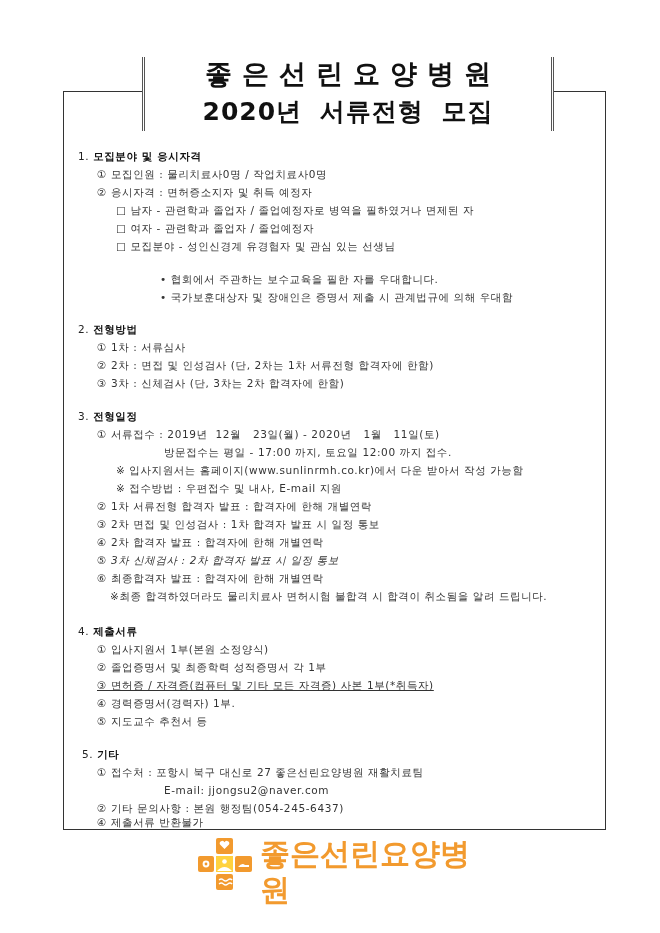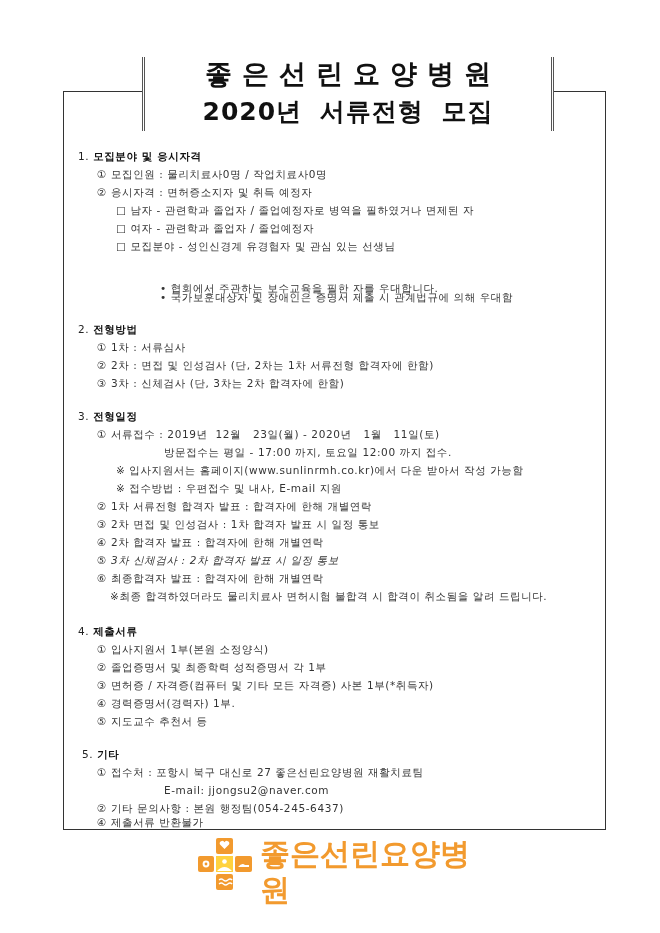--- a/index.html
+++ b/index.html
@@ -28,21 +28,21 @@
 </div>
 
 <div class="content">
 
   <div class="line heading" style="left:78px; top:149px;"><span>1.</span> <b>모집분야 및 응시자격</b></div>
   <div class="line" style="left:97px; top:167px;">① 모집인원 : 물리치료사0명 / 작업치료사0명</div>
   <div class="line" style="left:97px; top:185px;">② 응시자격 : 면허증소지자 및 취득 예정자</div>
   <div class="line" style="left:116px; top:203px;">□ 남자 - 관련학과 졸업자 / 졸업예정자로 병역을 필하였거나 면제된 자</div>
   <div class="line" style="left:116px; top:221px;">□ 여자 - 관련학과 졸업자 / 졸업예정자</div>
   <div class="line" style="left:116px; top:239px;">□ 모집분야 - 성인신경계 유경험자 및 관심 있는 선생님</div>
-  <div class="line" style="left:160px; top:281px;text-align:right;">• 협회에서 주관하는 보수교육을 필한 자를 우대합니다.</div>
+  <div class="line" style="left:160px; top:272px;text-align:right;">• 협회에서 주관하는 보수교육을 필한 자를 우대합니다.</div>
   <div class="line" style="left:160px; top:290px;">• 국가보훈대상자 및 장애인은 증명서 제출 시 관계법규에 의해 우대함</div>
 
   <div class="line heading" style="left:78px; top:322px;"><span>2.</span> <b>전형방법</b></div>
   <div class="line" style="left:97px; top:340px;">① 1차 : 서류심사</div>
   <div class="line" style="left:97px; top:358px;">② 2차 : 면접 및 인성검사 (단, 2차는 1차 서류전형 합격자에 한함)</div>
   <div class="line" style="left:97px; top:376px;">③ 3차 : 신체검사 (단, 3차는 2차 합격자에 한함)</div>
 
   <div class="line heading" style="left:78px; top:409px;"><span>3.</span> <b>전형일정</b></div>
   <div class="line" style="left:97px; top:427px; white-space:pre;">① 서류접수 : 2019년  12월   23일(월) - 2020년   1월   11일(토)</div>
   <div class="line" style="left:164px; top:445px;">방문접수는 평일 - 17:00 까지, 토요일 12:00 까지 접수.</div>
@@ -51,21 +51,21 @@
   <div class="line" style="left:97px; top:499px;">② 1차 서류전형 합격자 발표 : 합격자에 한해 개별연락</div>
   <div class="line" style="left:97px; top:517px;">③ 2차 면접 및 인성검사 : 1차 합격자 발표 시 일정 통보</div>
   <div class="line" style="left:97px; top:535px;">④ 2차 합격자 발표 : 합격자에 한해 개별연락</div>
   <div class="line" style="left:97px; top:553px;font-style:italic;">⑤ 3차 신체검사 : 2차 합격자 발표 시 일정 통보</div>
   <div class="line" style="left:97px; top:571px;">⑥ 최종합격자 발표 : 합격자에 한해 개별연락</div>
   <div class="line" style="left:110px; top:589px;">※최종 합격하였더라도 물리치료사 면허시험 불합격 시 합격이 취소됨을 알려 드립니다.</div>
 
   <div class="line heading" style="left:78px; top:624px;"><span>4.</span> <b>제출서류</b></div>
   <div class="line" style="left:97px; top:642px;text-align:right;">① 입사지원서 1부(본원 소정양식)</div>
   <div class="line" style="left:97px; top:660px;">② 졸업증명서 및 최종학력 성적증명서 각 1부</div>
-  <div class="line" style="left:97px; top:678px;">③ 면허증 / 자격증(컴퓨터 및 기타 모든 자격증) 사본 1부(*취득자)</div>
+  <div class="line" style="left:97px; top:678px;text-decoration:underline;">③ 면허증 / 자격증(컴퓨터 및 기타 모든 자격증) 사본 1부(*취득자)</div>
   <div class="line" style="left:97px; top:696px;">④ 경력증명서(경력자) 1부.</div>
   <div class="line" style="left:97px; top:714px;">⑤ 지도교수 추천서 등</div>
 
   <div class="line heading" style="left:82px; top:747px;"><span>5.</span> <b>기타</b></div>
   <div class="line" style="left:97px; top:765px;">① 접수처 : 포항시 북구 대신로 27 좋은선린요양병원 재활치료팀</div>
   <div class="line" style="left:164px; top:783px;">E-mail: jjongsu2@naver.com</div>
   <div class="line" style="left:97px; top:801px;">② 기타 문의사항 : 본원 행정팀(054-245-6437)</div>
   <div class="line" style="left:97px; top:815px;">④ 제출서류 반환불가</div>
 </div>
 

